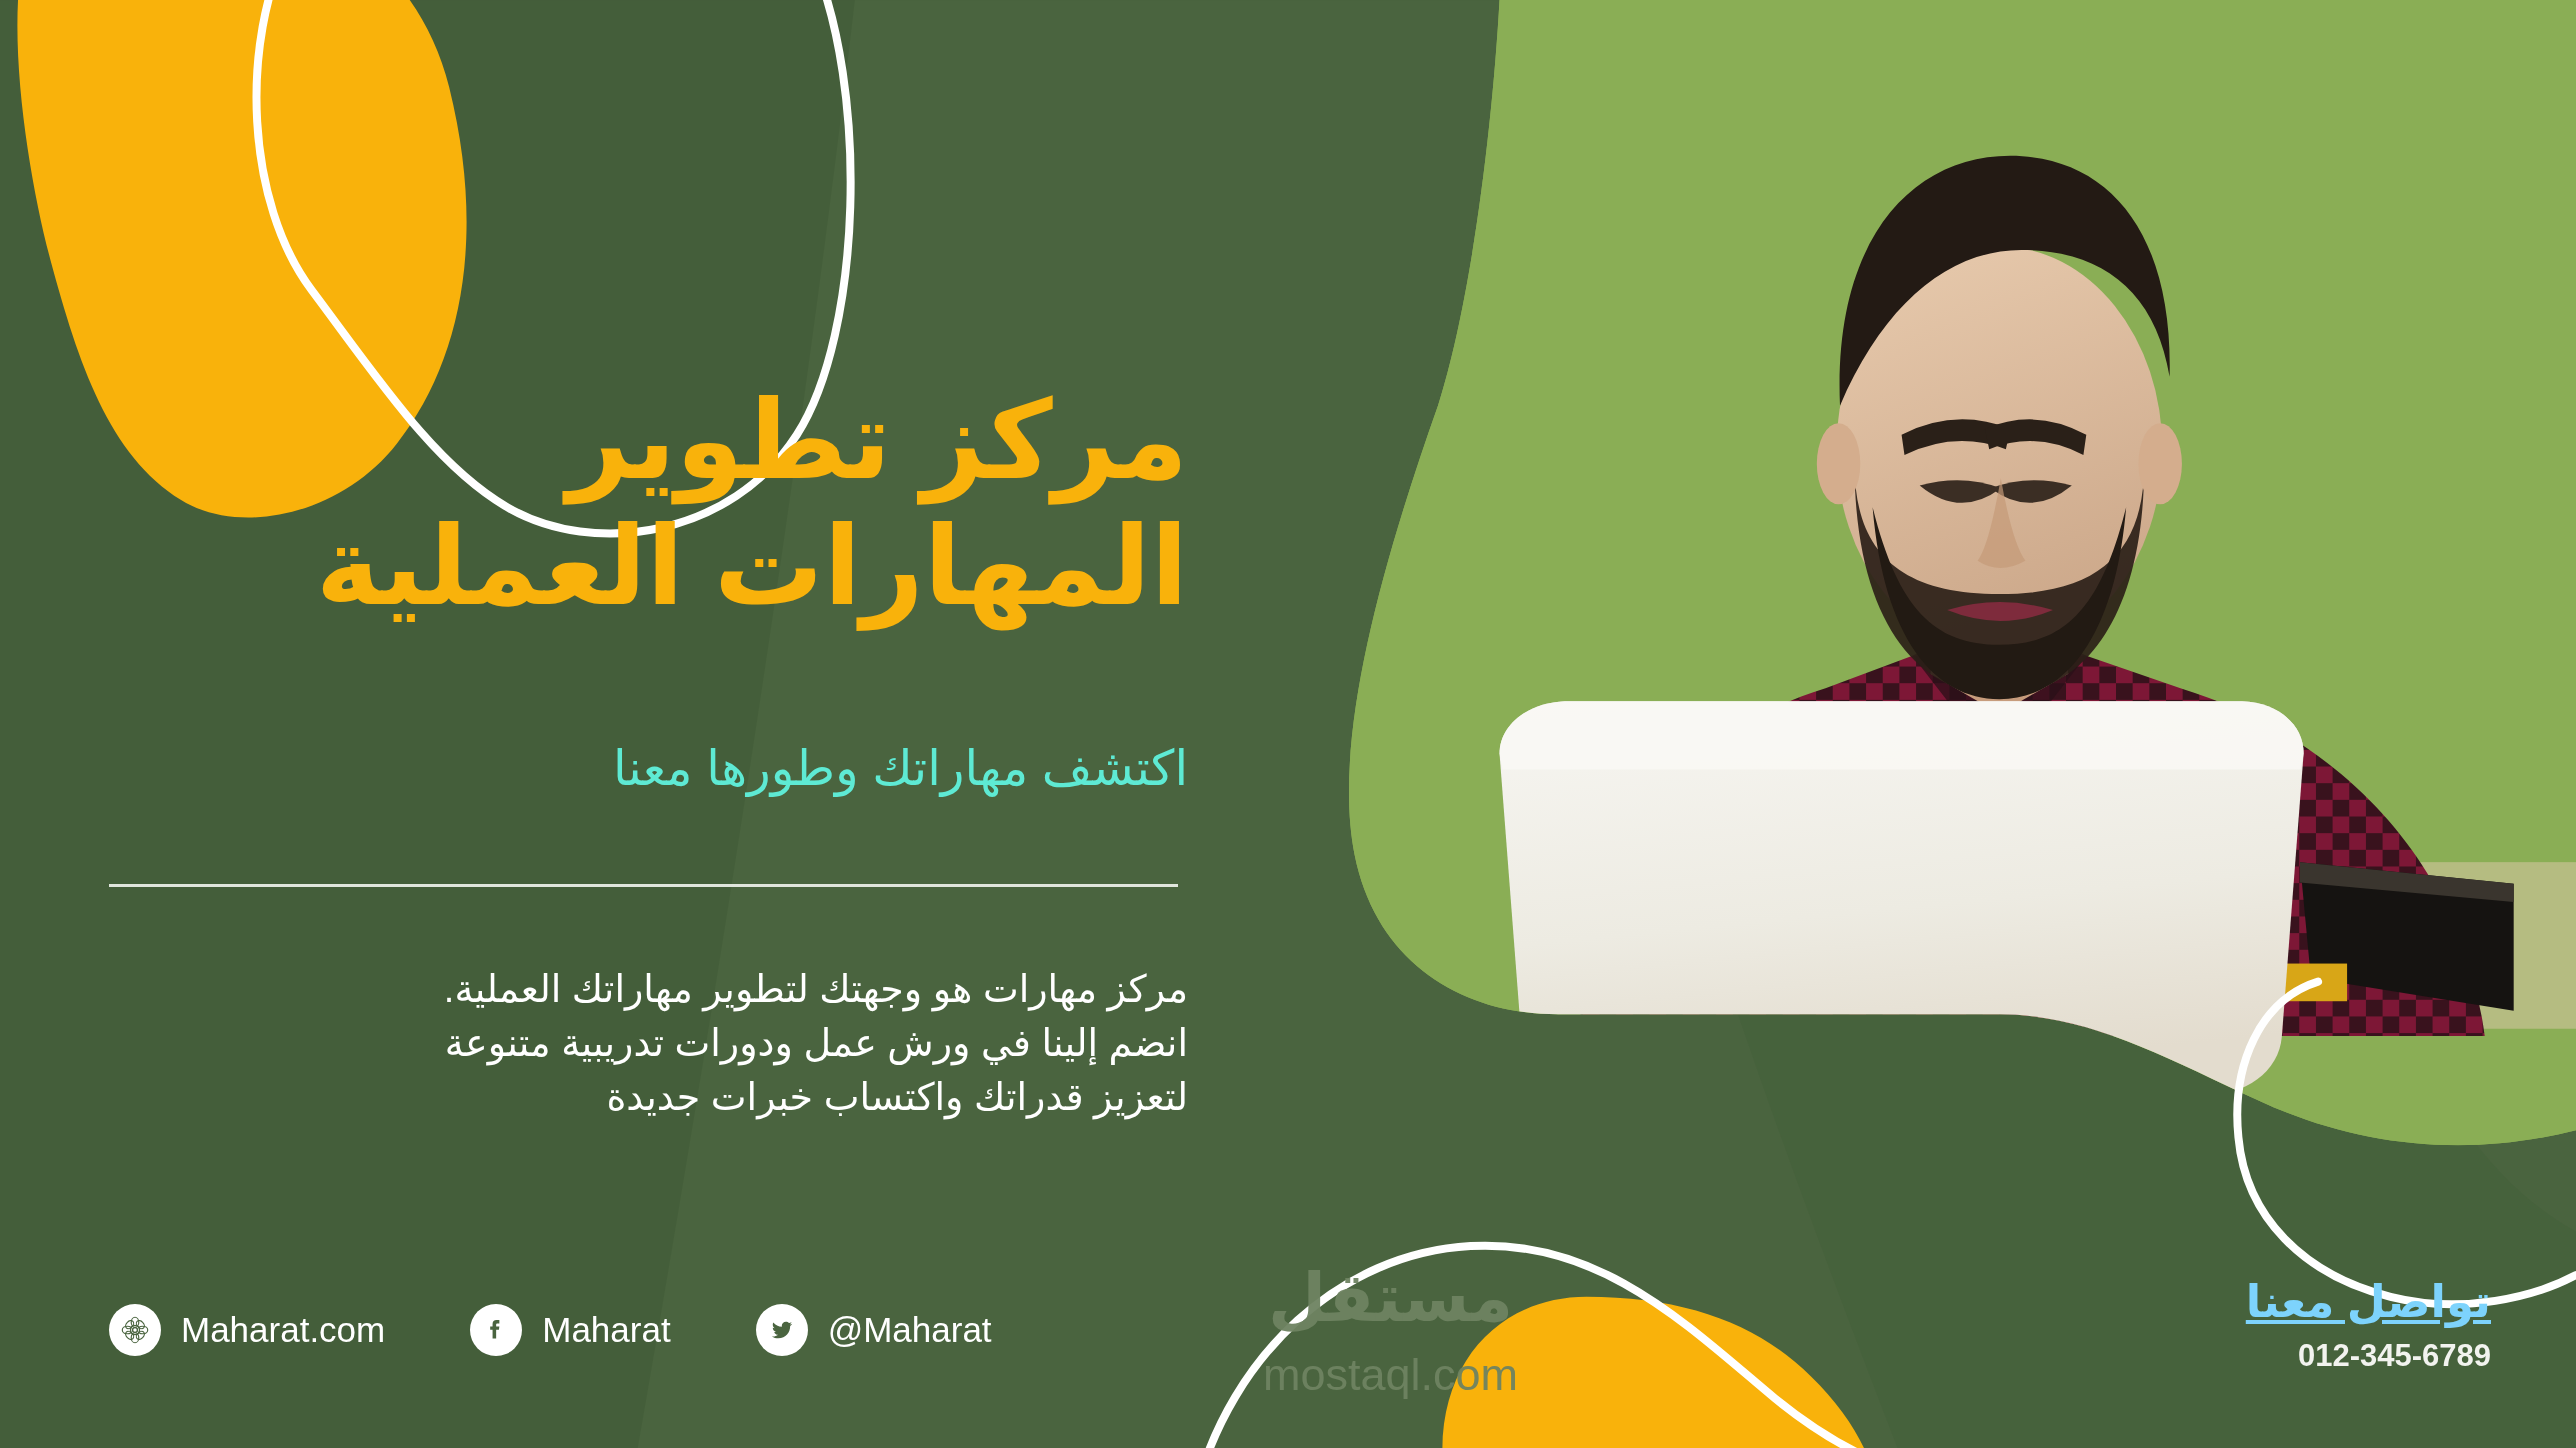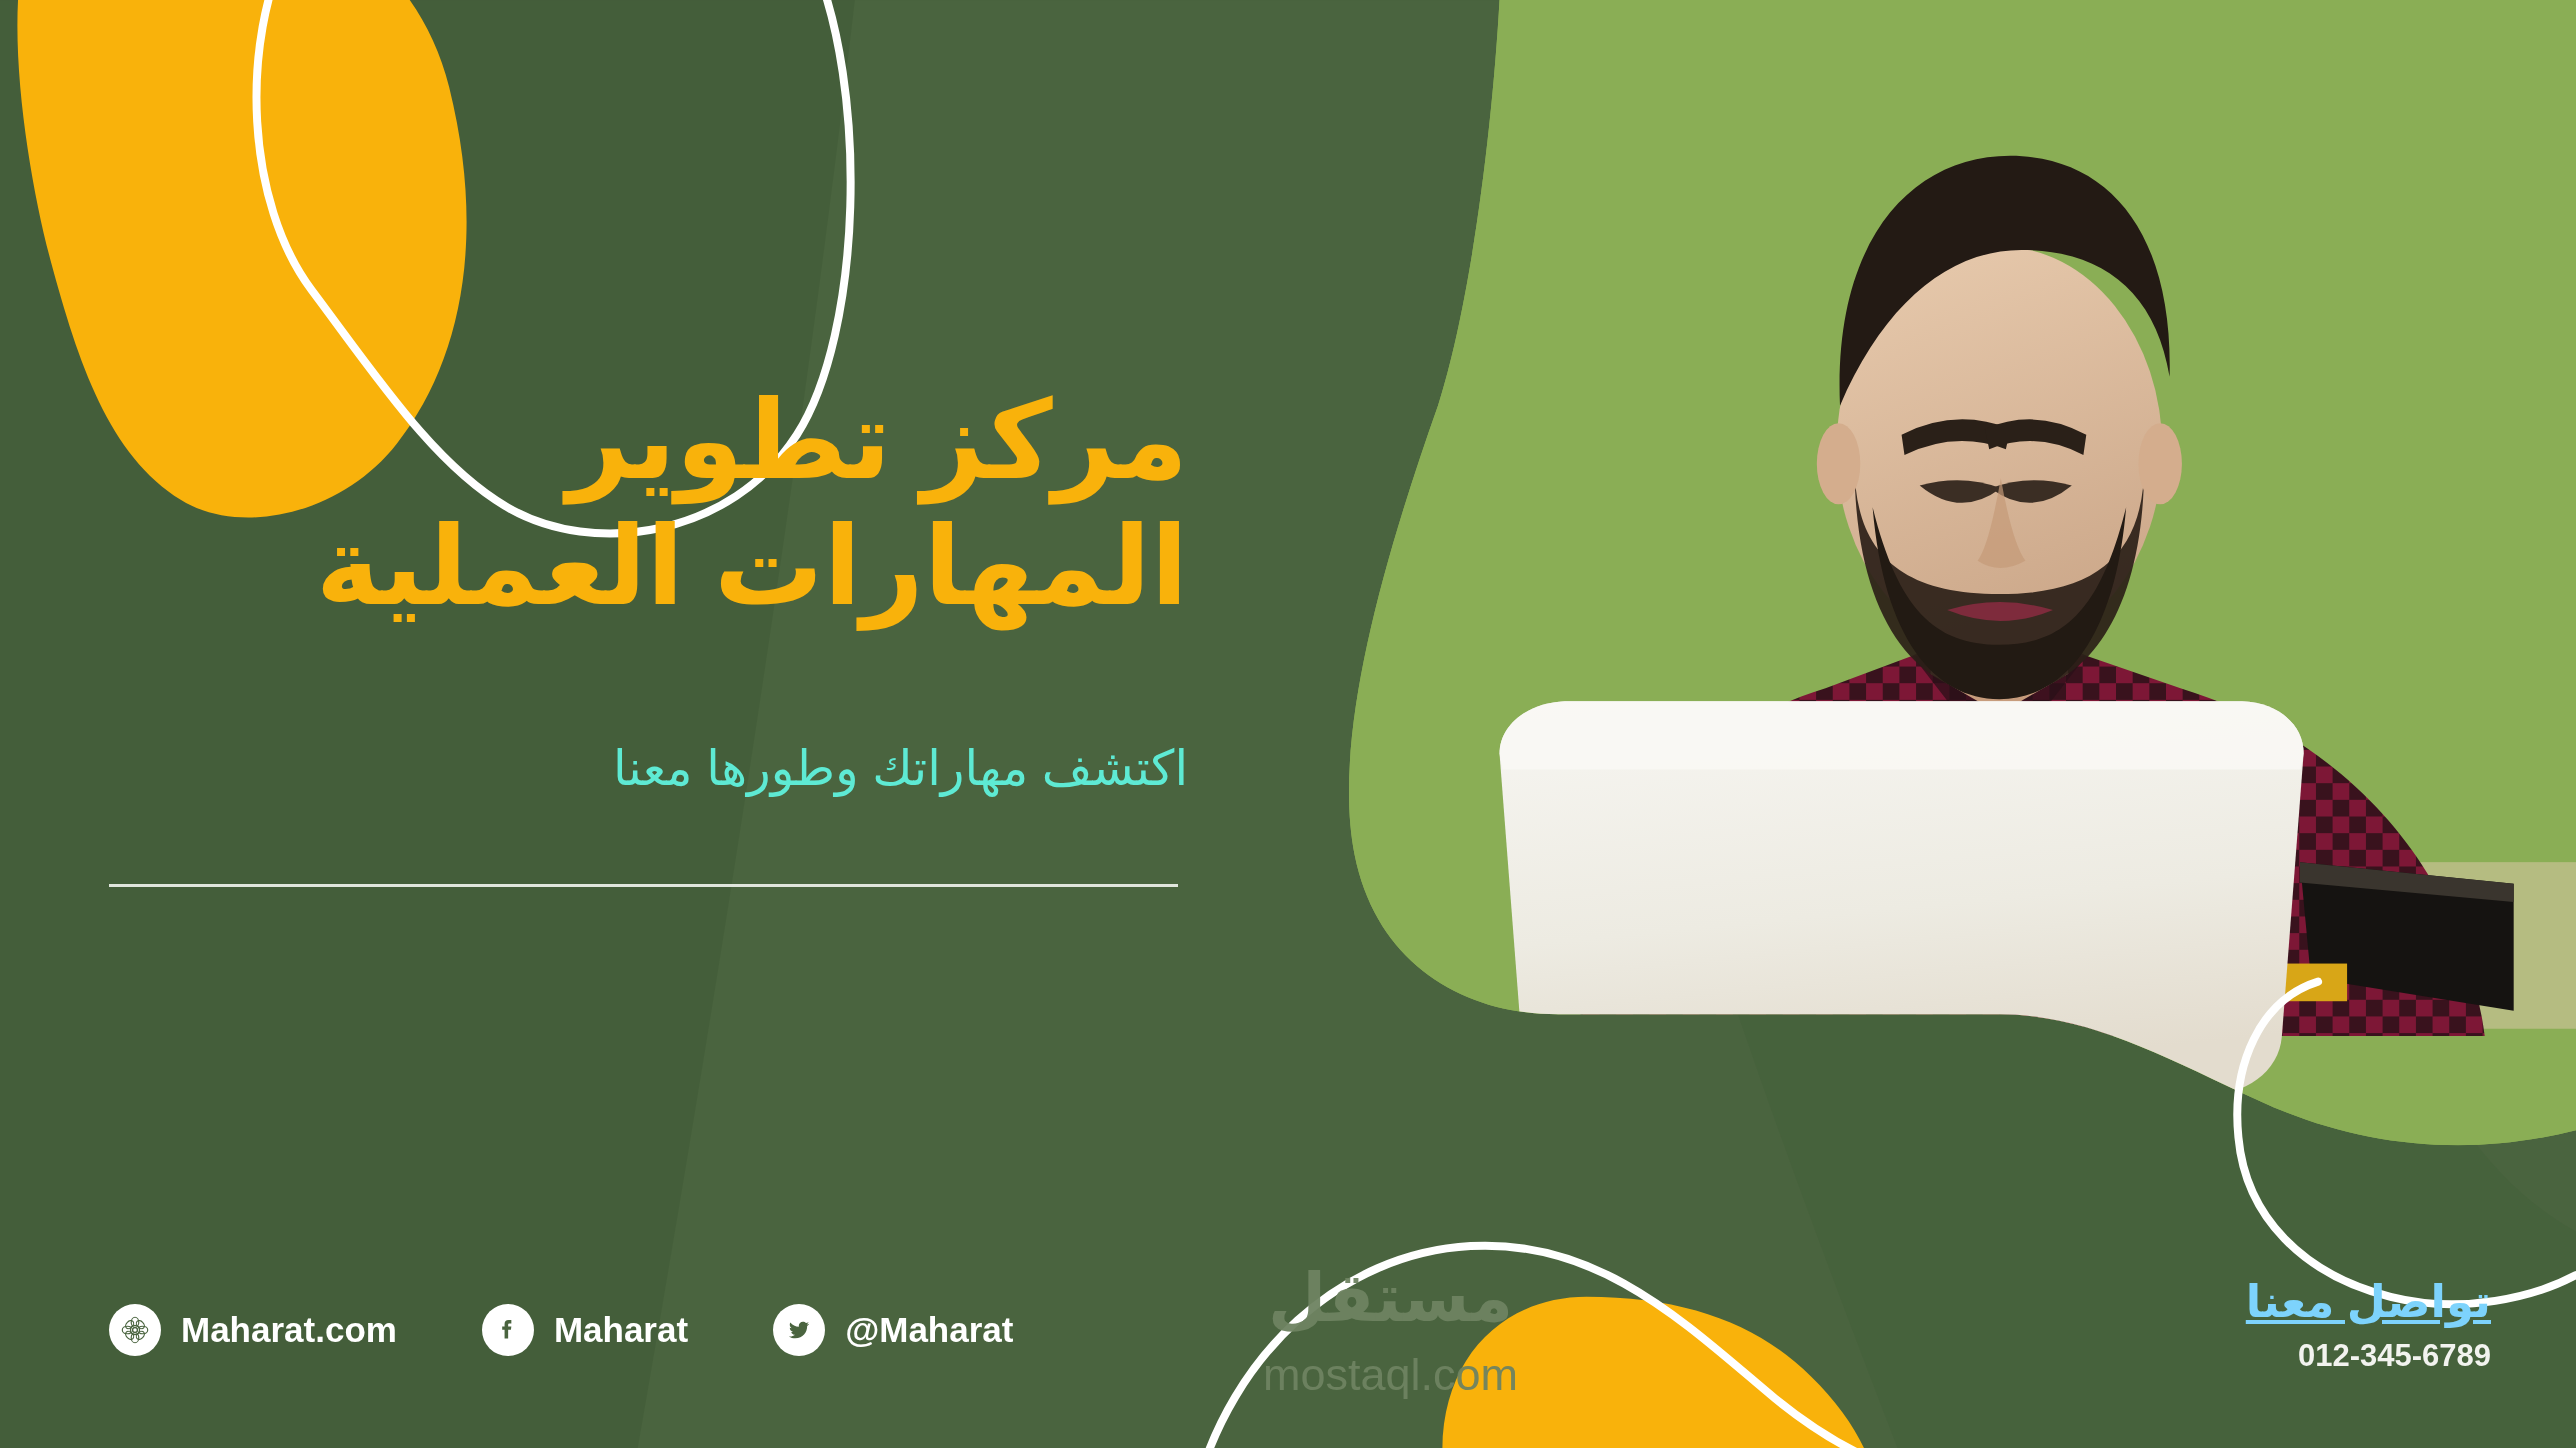--- a/index.html
+++ b/index.html
@@ -79,21 +79,21 @@
   }
   .social-item{display:flex;align-items:center;gap:20px;}
   .social-badge{
     width:52px;height:52px;border-radius:50%;
     background:#FFFFFF;
     display:flex;align-items:center;justify-content:center;
     flex:0 0 auto;
   }
   .social-badge svg{display:block;}
   .social-label{
-    color:#FFFFFF;font-size:35px;font-weight:700;white-space:nowrap;
+    color:#FFFFFF;font-size:35px;font-weight:400;white-space:nowrap;
   }
 
   
   .contact{
     position:absolute;
     right:85px; top:1275px;
     text-align:right;
     direction:rtl;
     z-index:45;
   }
@@ -256,20 +256,23 @@
   <div class="watermark">
     <div class="wm-ar">مستقل</div>
     <div class="wm-en">mostaql.com</div>
   </div>
 
   <div class="content">
     <h1 class="headline">مركز تطوير
 المهارات العملية</h1>
     <p class="subhead">اكتشف مهاراتك وطورها معنا</p>
     <div class="divider"></div>
+    <p class="body-copy">مركز مهارات هو وجهتك لتطوير مهاراتك العملية.
+انضم إلينا في ورش عمل ودورات تدريبية متنوعة
+لتعزيز قدراتك واكتساب خبرات جديدة</p>
   </div>
 
   <div class="social-row">
 
     <div class="social-item">
       <span class="social-badge">
         <svg width="32" height="32" viewBox="0 0 44 44">
           <g fill="none" stroke="#4A643F" stroke-width="1.6">
             <circle cx="22" cy="22" r="3.2"></circle>
             <circle cx="22" cy="22" r="6.4"></circle>

